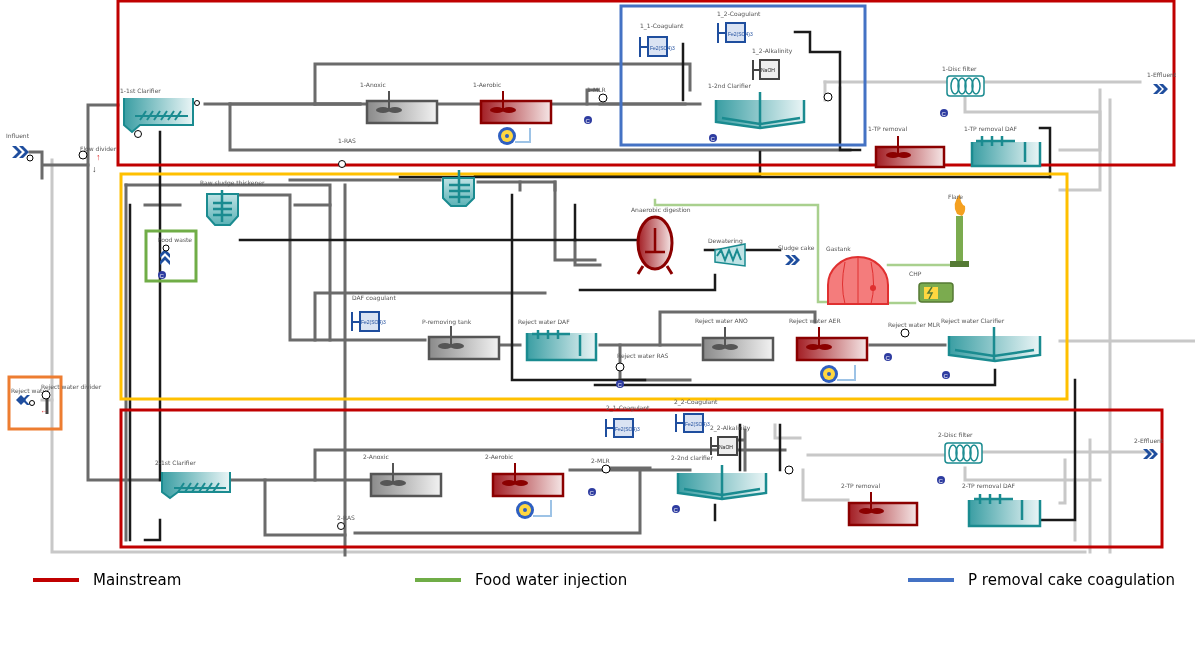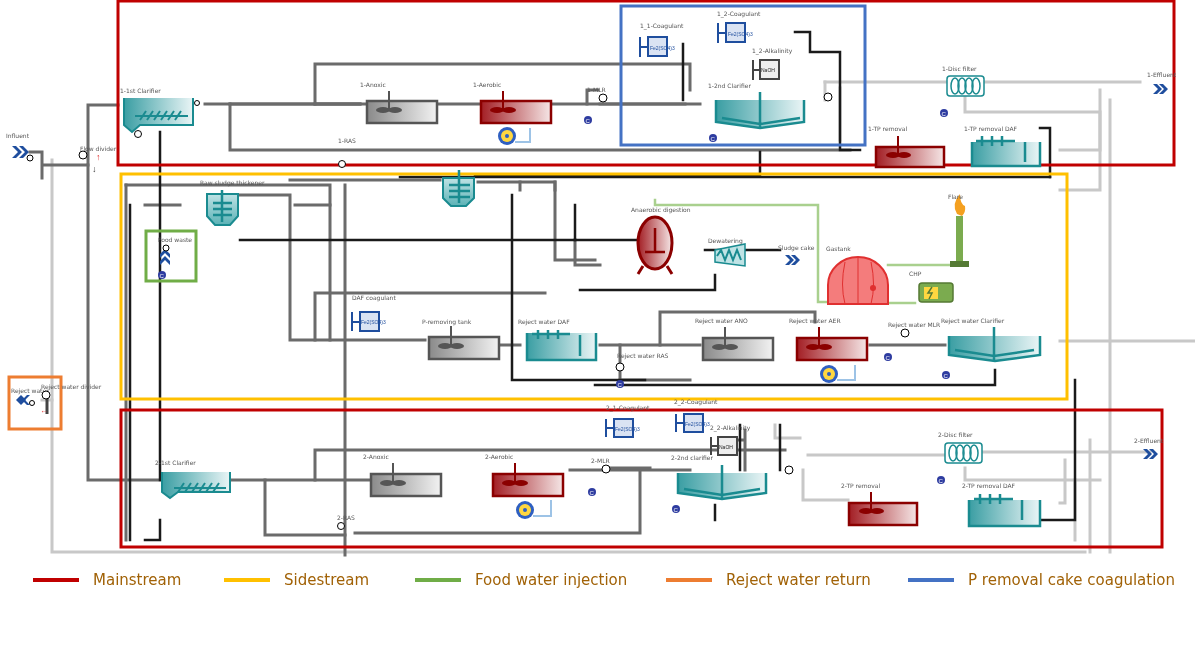--- a/index.html
+++ b/index.html
@@ -2,21 +2,21 @@
 <html><head>
 <meta charset="utf-8">
 <style>
   html, body { margin:0; padding:0; background:#ffffff; }
   body { width:1195px; height:648px; position:relative; overflow:hidden; font-family:"Liberation Sans", sans-serif; }
   svg#diagram { position:absolute; left:0; top:0; }
   .lbl { font-family:"DejaVu Sans", sans-serif; font-size:6px; fill:#555; }
   .legend { position:absolute; top:566px; left:0; width:1195px; height:28px; }
   .legend-item { position:absolute; top:0; display:flex; align-items:center; height:28px; }
   .legend-swatch { width:46px; height:4px; margin-right:14px; }
-  .legend-text { font-family:"DejaVu Sans", sans-serif; font-size:15px; color:#a16207; white-space:nowrap; }
+  .legend-text { font-family:"DejaVu Sans", sans-serif; font-size:15px; color:#000000; white-space:nowrap; }
 </style>
 </head>
 <body>
 
 <svg id="diagram" width="1195" height="648" viewBox="0 0 1195 648">
   <defs>
     <linearGradient id="gGray" x1="0" x2="1">
         <stop offset="0" stop-color="#8a8a8a"></stop>
         <stop offset="1" stop-color="#f2f2f2"></stop>
       </linearGradient>
@@ -480,29 +480,21 @@
     <path d="M974 499 H1013 M980 494 V504 M990 494 V504 M1000 494 V504 M1022 500 V520" stroke="#1a8b90" stroke-width="2.5"></path>
   </g>
   <text class="lbl" x="962" y="488">2-TP removal DAF</text>
 </svg>
 
 <div class="legend">
   <div class="legend-item" style="left:33px">
     <span class="legend-swatch" style="background:#c00000"></span>
     <span class="legend-text">Mainstream</span>
   </div>
-  <div class="legend-item" style="left:224px">
-    <span class="legend-swatch" style="background:#ffc000"></span>
-    <span class="legend-text">Sidestream</span>
-  </div>
   <div class="legend-item" style="left:415px">
     <span class="legend-swatch" style="background:#70ad47"></span>
     <span class="legend-text">Food water injection</span>
-  </div>
-  <div class="legend-item" style="left:666px">
-    <span class="legend-swatch" style="background:#ed7d31"></span>
-    <span class="legend-text">Reject water return</span>
   </div>
   <div class="legend-item" style="left:908px">
     <span class="legend-swatch" style="background:#4472c4"></span>
     <span class="legend-text">P removal cake coagulation</span>
   </div>
 </div>
 
 </body></html>

